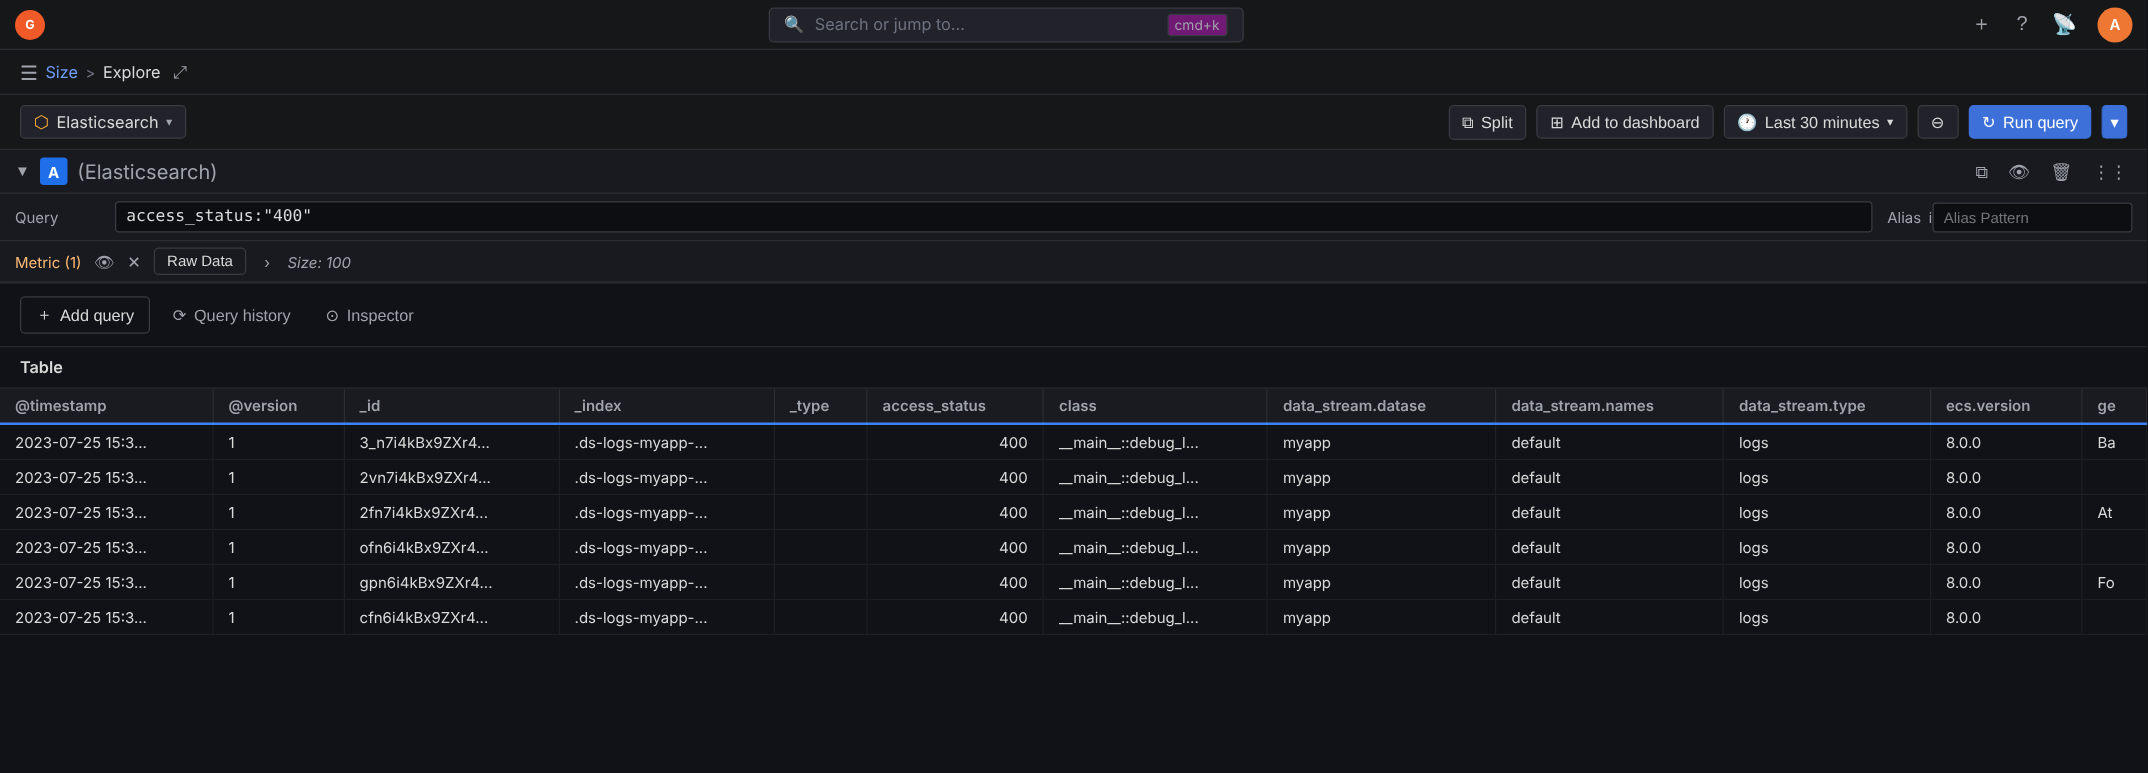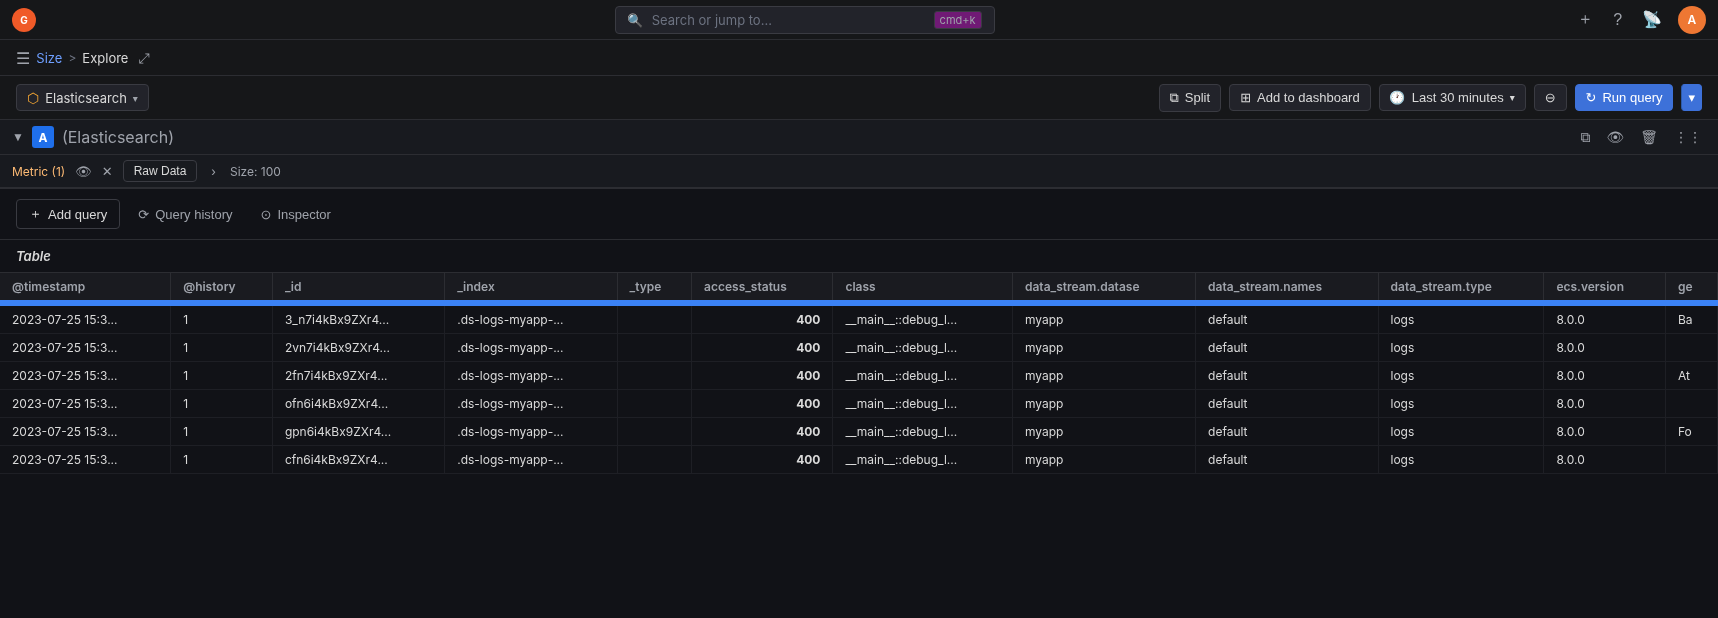--- a/index.html
+++ b/index.html
@@ -194,21 +194,21 @@
       background: none;
       border: 1px solid #3a3b42;
       border-radius: 4px;
       padding: 3px 10px;
       color: #d9d9d9;
       font-size: 12px;
       cursor: pointer;
     }
     .size-pill {
       display: flex; gap: 4px;
-      color: #9fa3ab; font-size: 12px; cursor: pointer;
+      color: #9fa3ab; font-size: 12px; cursor: pointer; font-style: italic;
     }
 
     
     .action-bar {
       display: flex; align-items: center;
       padding: 10px 16px;
       gap: 8px;
       background: #111217;
       border-bottom: 1px solid #2c2d32;
     }
@@ -234,26 +234,25 @@
     }
 
     
     .table-section { background: #111217; flex: 1; overflow: hidden; }
     .table-title {
       padding: 8px 16px;
       font-size: 13px;
       font-weight: 600;
       color: #d9d9d9;
       border-bottom: 1px solid #2c2d32;
-      font-style: italic;
     }
     .data-table { width: 100%; border-collapse: collapse; }
     .data-table thead tr {
       background: #1a1b20;
-      border-bottom: 6px solid #3b82f6;
+      border-bottom: 2px solid #3b82f6;
     }
     .data-table th {
       text-align: left;
       padding: 6px 12px;
       font-size: 12px;
       font-weight: 600;
       color: #9fa3ab;
       border-right: 1px solid #2c2d32;
       white-space: nowrap;
       cursor: pointer;
@@ -262,21 +261,21 @@
       padding: 6px 12px;
       font-size: 12px;
       color: #d9d9d9;
       border-right: 1px solid #1e1f25;
       border-bottom: 1px solid #1e1f25;
       white-space: nowrap;
       max-width: 150px;
       overflow: hidden;
       text-overflow: ellipsis;
     }
-    .data-table td.status-400 { color: #d9d9d9; text-align: right; font-weight: bold; }
+    .data-table td.status-400 { color: #d9d9d9; text-align: right; }
 
     .table-wrapper { overflow-x: auto; overflow-y: auto; max-height: 250px; }
   </style>
 </head>
 <body>
 
 <div class="top-nav">
   <div class="top-nav-left">
     <div class="grafana-logo">
       <span>G</span>
@@ -345,20 +344,27 @@
       <span class="query-ds-label">(Elasticsearch)</span>
     </div>
     <div class="query-header-right">
       <button class="icon-btn">⧉</button>
       <button class="icon-btn">👁</button>
       <button class="icon-btn">🗑</button>
       <button class="icon-btn">⋮⋮</button>
     </div>
   </div>
 
+  <div class="query-input-row">
+    <span class="query-label">Query</span>
+    <input class="query-input" type="text" value="access_status:&quot;400&quot;" style="">
+    <span class="alias-label">Alias</span>
+    <span class="info-icon">ℹ</span>
+    <input class="alias-input" type="text" placeholder="Alias Pattern" style="">
+  </div>
 
   <div class="metric-row">
     <span class="metric-label">Metric (1)</span>
     <button class="eye-btn">👁</button>
     <button class="del-btn">✕</button>
     <button class="raw-data-btn">
       <span>Raw Data</span>
     </button>
     <span style="color:#9fa3ab;font-size:12px;margin:0 4px;">›</span>
     <span class="size-pill">
@@ -382,21 +388,21 @@
   </button>
 </div>
 
 <div class="table-section">
   <div class="table-title">Table</div>
   <div class="table-wrapper">
     <table class="data-table">
       <thead>
         <tr>
           <th>@timestamp</th>
-          <th>@history</th>
+          <th>@version</th>
           <th>_id</th>
           <th>_index</th>
           <th>_type</th>
           <th>access_status</th>
           <th>class</th>
           <th>data_stream.datase</th>
           <th>data_stream.names</th>
           <th>data_stream.type</th>
           <th>ecs.version</th>
           <th>ge</th>

